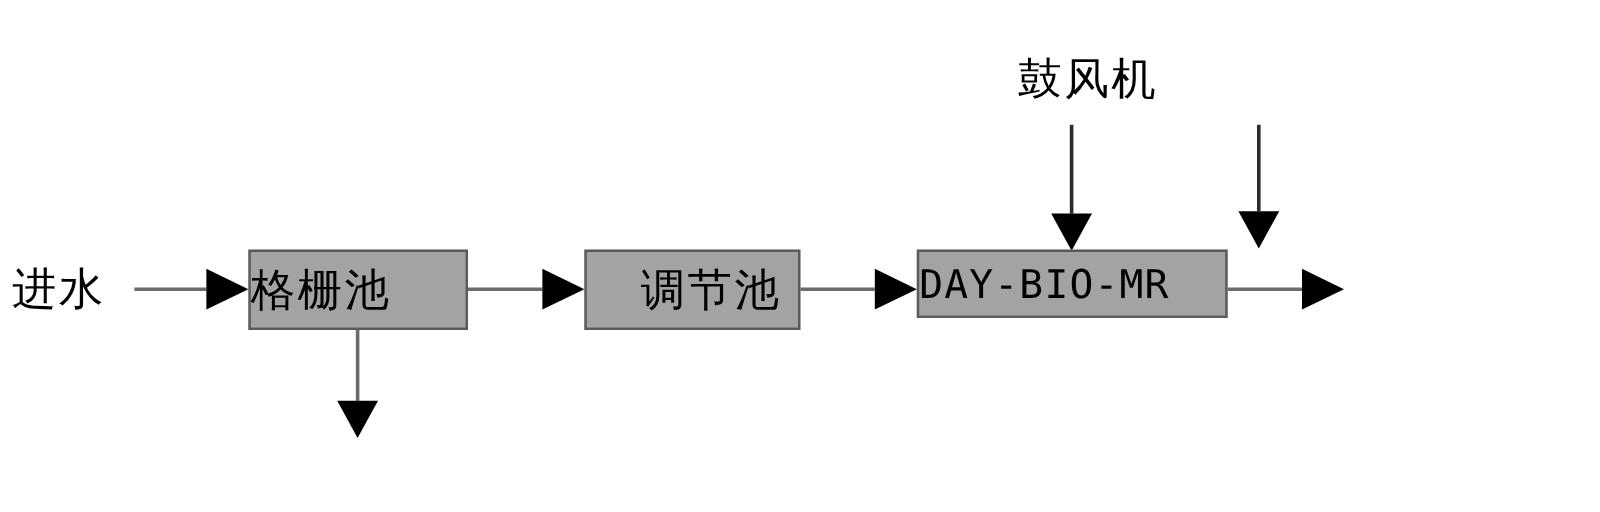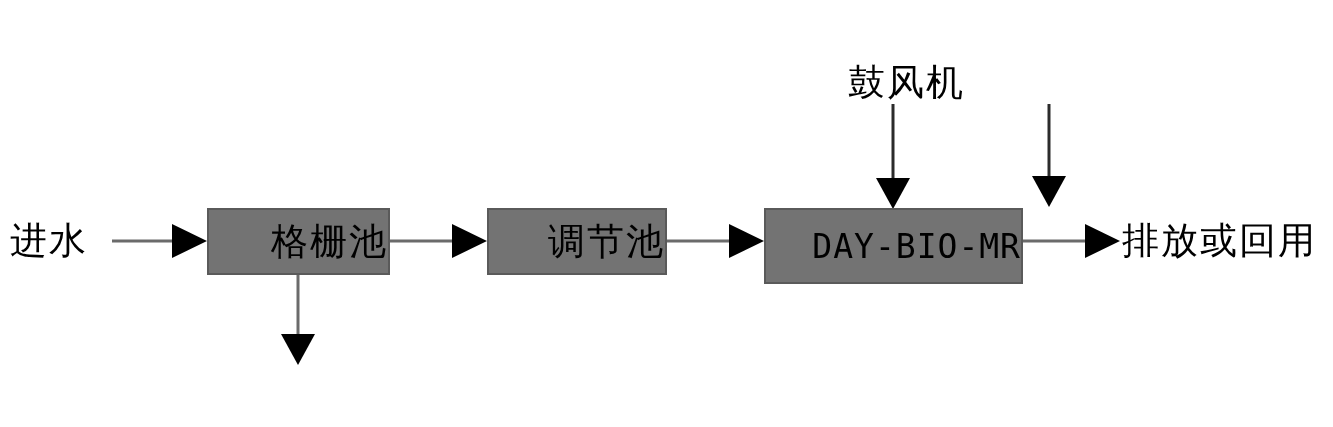--- a/index.html
+++ b/index.html
@@ -23,24 +23,24 @@
     position: absolute;
     left: 0;
     top: 0;
     width: 1333px;
     height: 427px;
   }
   .node-box {
     position: absolute;
     box-sizing: border-box;
     border: 2px solid #5a5a5a;
-    background: #737373;
+    background: #a3a3a3;
     display: flex;
     align-items: center;
-    justify-content: flex-end;
+    justify-content: flex-start;
   }
   .node-label {
     color: #000000;
     white-space: nowrap;
     line-height: 1;
   }
   .label-cjk {
     font-family: "DejaVu Serif", "Liberation Serif", serif;
     font-size: 37px;
     letter-spacing: 2px;
@@ -101,29 +101,28 @@
       <line x1="1049" y1="104" x2="1049" y2="176" stroke="#2b2b2b" stroke-width="3"></line>
       <polygon points="1032,176 1066,176 1049,207" fill="#000000"></polygon>
     </g>
 
   </svg>
 
   <div class="node-box" style="left:207px; top:208px; width:183px; height:67px;">
     <span class="node-label label-cjk">格栅池</span>
   </div>
 
-  <div class="node-box" style="left:487px; top:208px; width:180px; height:67px;">
+  <div class="node-box" style="left:487px; top:208px; width:180px; height:67px;padding-left:45px;">
     <span class="node-label label-cjk">调节池</span>
   </div>
 
-  <div class="node-box" style="left:764px; top:208px; width:259px; height:76px;">
+  <div class="node-box" style="left:764px; top:208px; width:259px; height:57px;">
     <span class="node-label label-ascii">DAY-BIO-MR</span>
   </div>
 
   <div class="free-label" style="left:10px; top:222px;">进水</div>
 
-  <div class="free-label" style="left:848px; top:64px;">鼓风机</div>
+  <div class="free-label" style="left:848px; top:47px;">鼓风机</div>
 
 
-  <div class="free-label" style="left:1122px; top:222px;">排放或回用</div>
 
 
 </div>
 
 </body></html>

